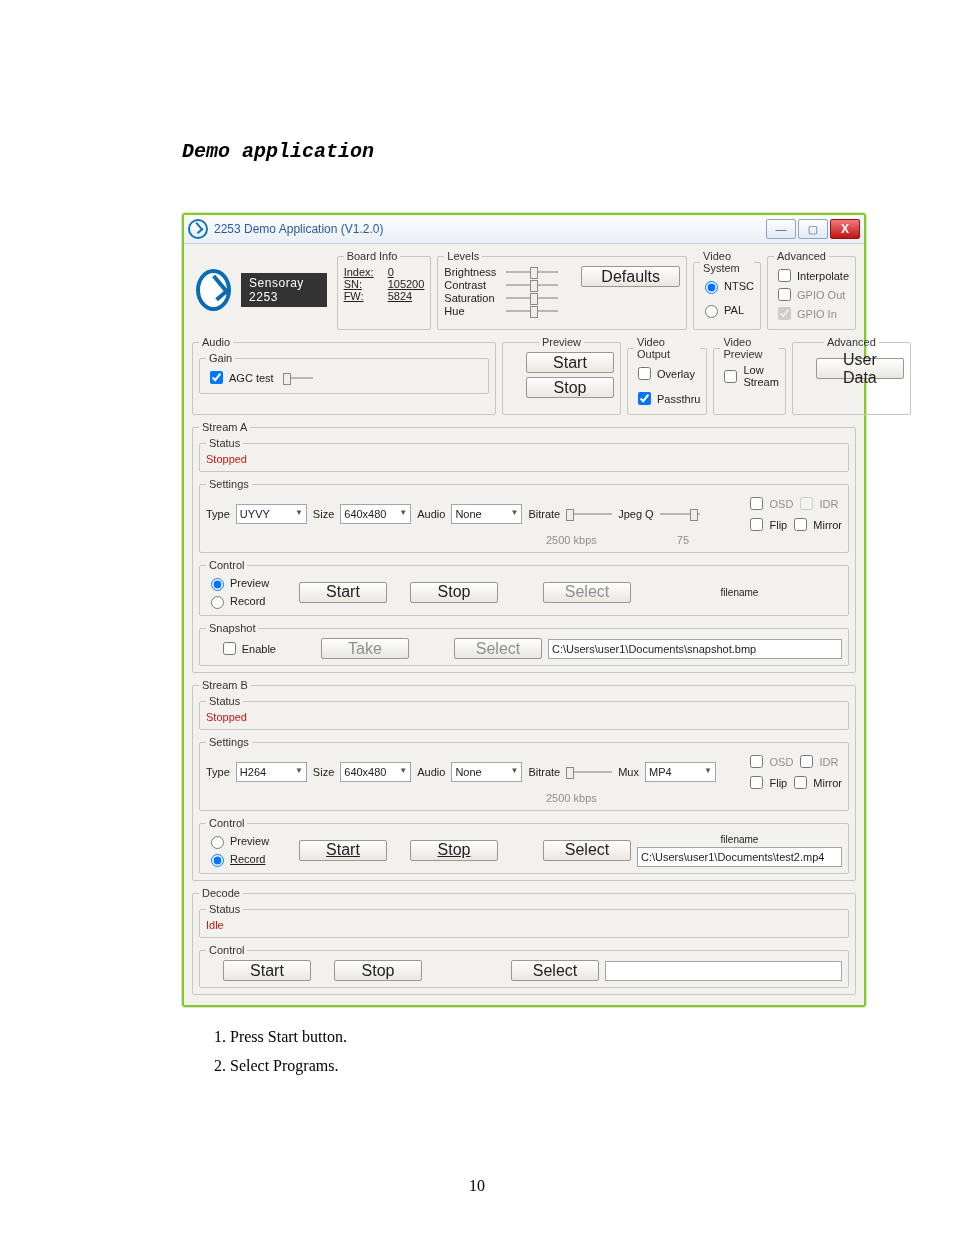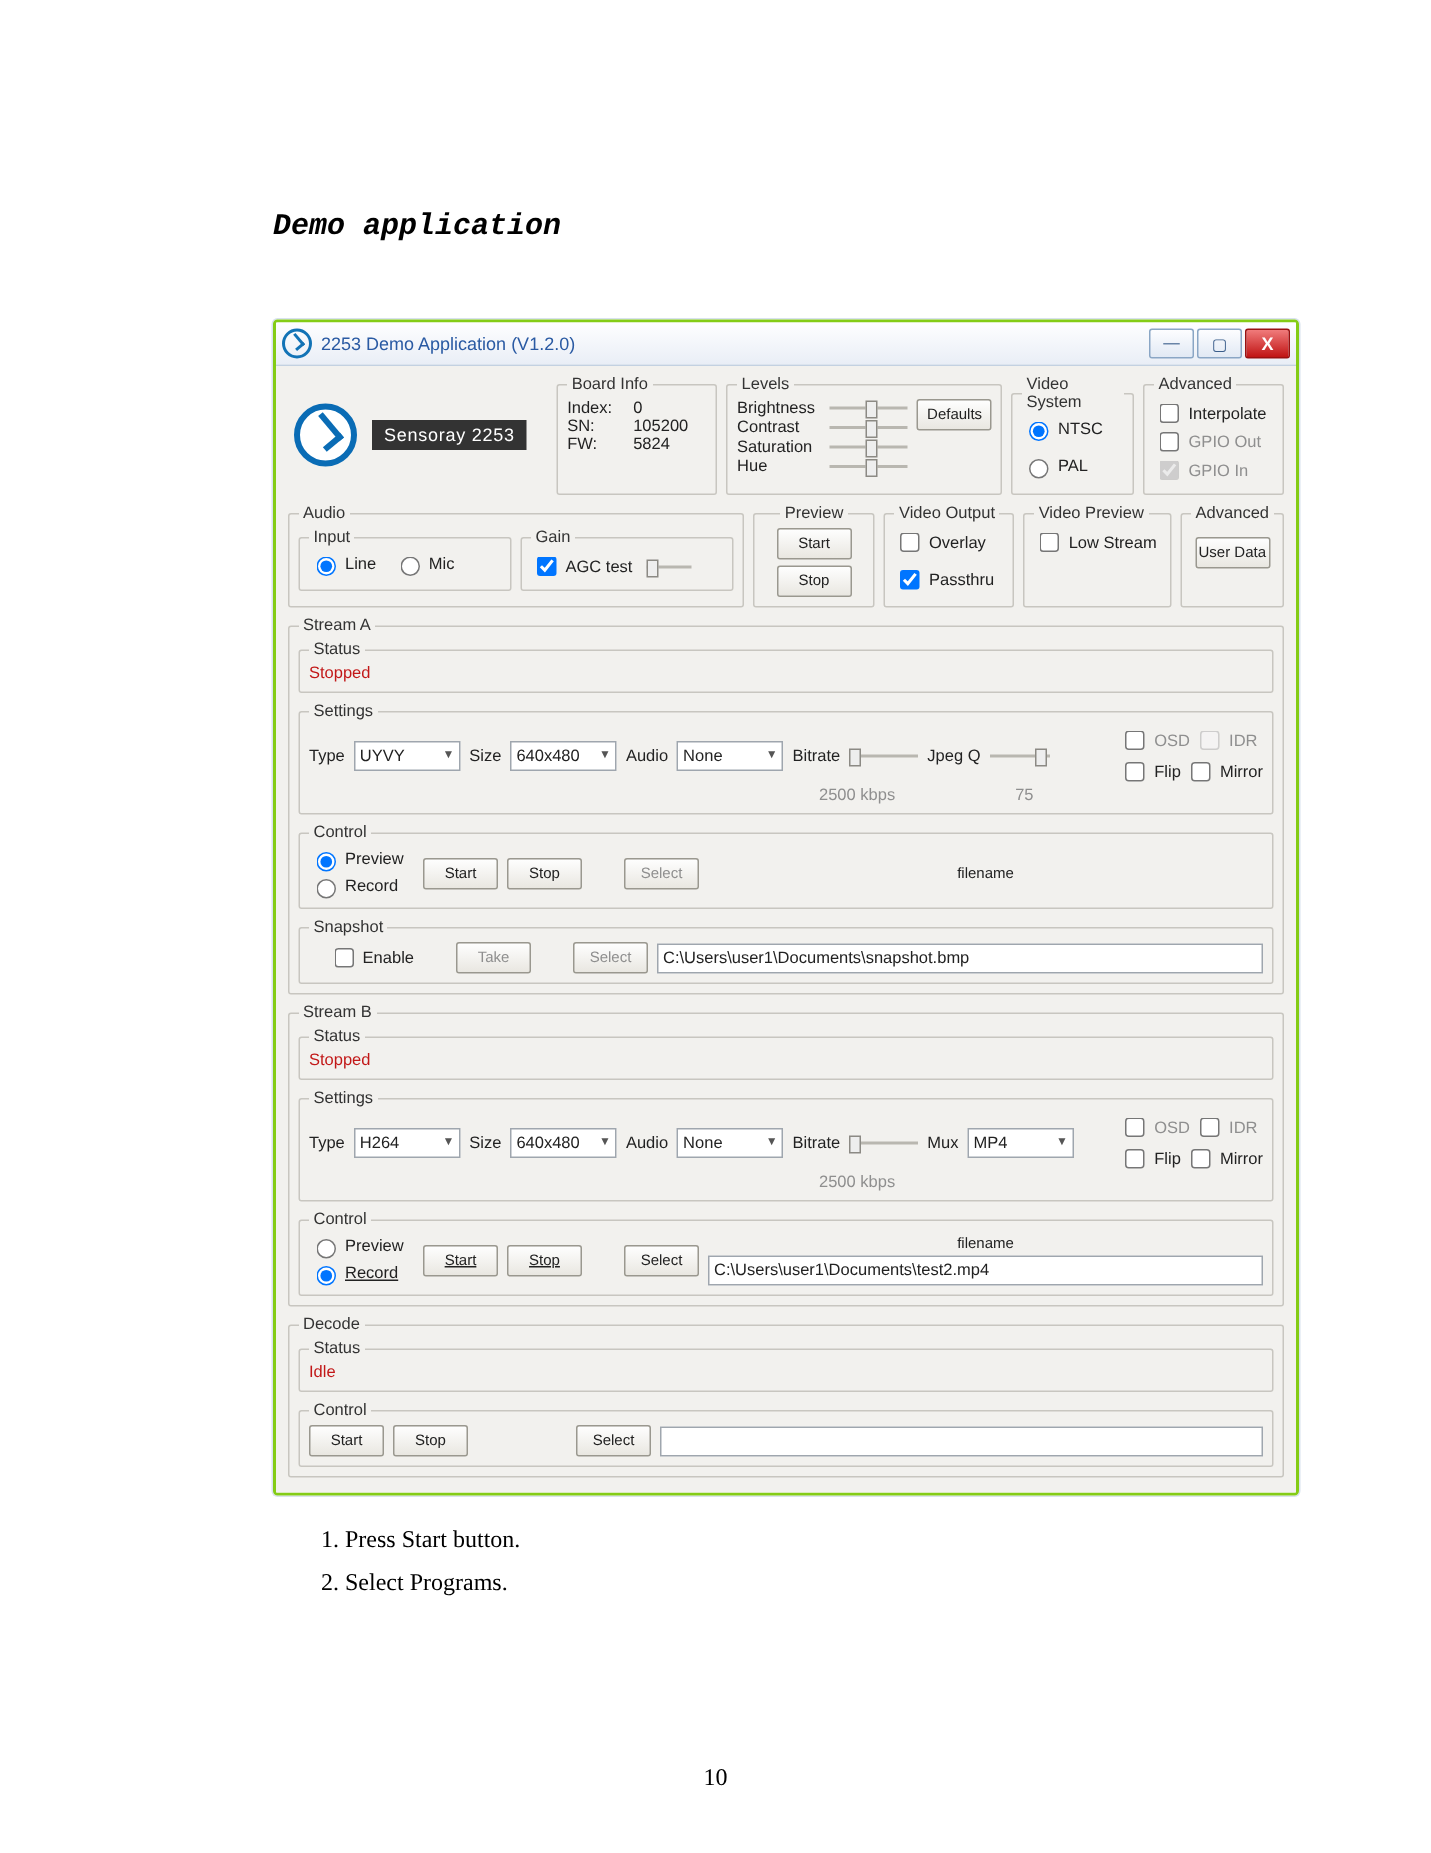--- a/index.html
+++ b/index.html
@@ -14,26 +14,26 @@
   .tbbtn.close{background:linear-gradient(#f07b7b,#c01414);color:#fff;font-weight:700;font-size:12px;border-color:#9a1010;}
   .winbody{background:#f2f1ee;padding:6px 8px 10px 8px;}
   fieldset{border:1px solid #c8c6c0;border-radius:2px;margin:0;padding:4px 6px 6px 6px;}
   legend{font-size:11px;color:#333;padding:0 3px;}
   .row{display:flex;gap:6px;}
   .topgrid{display:flex;gap:6px;align-items:stretch;}
   .logo{width:170px;display:flex;align-items:center;gap:10px;padding:6px 4px;}
   .logoball{width:34px;height:34px;border-radius:50%;border:4px solid #0a6cb5;position:relative;background:#fff;}
   .logoball::after{content:"";position:absolute;left:9px;top:4px;width:11px;height:18px;border-right:4px solid #0a6cb5;border-bottom:4px solid #0a6cb5;transform:rotate(-40deg);}
   .logotxt{color:#fff;background:#333;padding:3px 8px;font-weight:400;font-size:12px;letter-spacing:.5px;}
-  .kv{display:flex;gap:6px;font-size:11px;}
+  .kv{display:flex;gap:6px;font-size:11px;text-decoration:underline;}
   .kv .k{width:38px;}
   .slider{display:inline-flex;align-items:center;}
   .track{width:52px;height:2px;background:#b9b7b0;position:relative;}
   .thumb{position:absolute;top:-4px;left:24px;width:6px;height:10px;background:#eee;border:1px solid #8c8a84;}
-  .btn{display:inline-flex;align-items:center;justify-content:center;min-width:48px;height:19px;padding:0 0;border:1px solid #9a988f;background:linear-gradient(#fefefe,#e9e7e1);border-radius:2px;font-size:10px;}
+  .btn{display:inline-flex;align-items:center;justify-content:center;min-width:48px;height:19px;padding:0 19px;border:1px solid #9a988f;background:linear-gradient(#fefefe,#e9e7e1);border-radius:2px;font-size:16px;margin-left:17px;}
   .radio,.check{display:inline-flex;align-items:center;gap:3px;}
   .sel{border:1px solid #9fa6ae;background:#fff;height:18px;font-size:11px;padding:0 18px 0 3px;position:relative;display:inline-flex;align-items:center;min-width:48px;}
   .sel::after{content:"▼";font-size:8px;color:#555;position:absolute;right:3px;top:3px;}
   .txtfield{border:1px solid #9fa6ae;background:#fff;height:18px;font-size:11px;padding:0 3px;display:inline-flex;align-items:center;flex:1 1 auto;}
   .status-red{color:#c21818;font-size:11px;}
   .flex1{flex:1 1 auto;}
   .grey{color:#8f8f8f;}
   .grey-chk{accent-color:#9a9a9a;}
   .audio-sec{display:flex;gap:6px;margin-top:6px;}
   .mt6{margin-top:6px;}
@@ -150,31 +150,20 @@
               <span>GPIO In</span>
             </div>
         </fieldset>
       </div>
 
       <div class="audio-sec">
         <fieldset style="flex:0 0 290px">
           <legend>Audio</legend>
           <div class="row">
             <fieldset style="flex:1">
-              <legend>Input</legend>
-              <div class="radio" style="display:inline-flex;margin-right:8px">
-                  <input type="radio" checked="" style=""> 
-                  <span>Line</span>
-                </div>
-              <div class="radio" style="display:inline-flex">
-                  <input type="radio" style=""> 
-                  <span>Mic</span>
-                </div>
-            </fieldset>
-            <fieldset style="flex:1">
               <legend>Gain</legend>
               <div class="check"><input type="checkbox" checked="" style=""> <span>AGC test</span> &nbsp;<span class="slider">
                     <span class="track" style="width:30px">
                       <span class="thumb" style="left:0"></span>
                     </span>
                   </span></div>
             </fieldset>
           </div>
         </fieldset>
 

